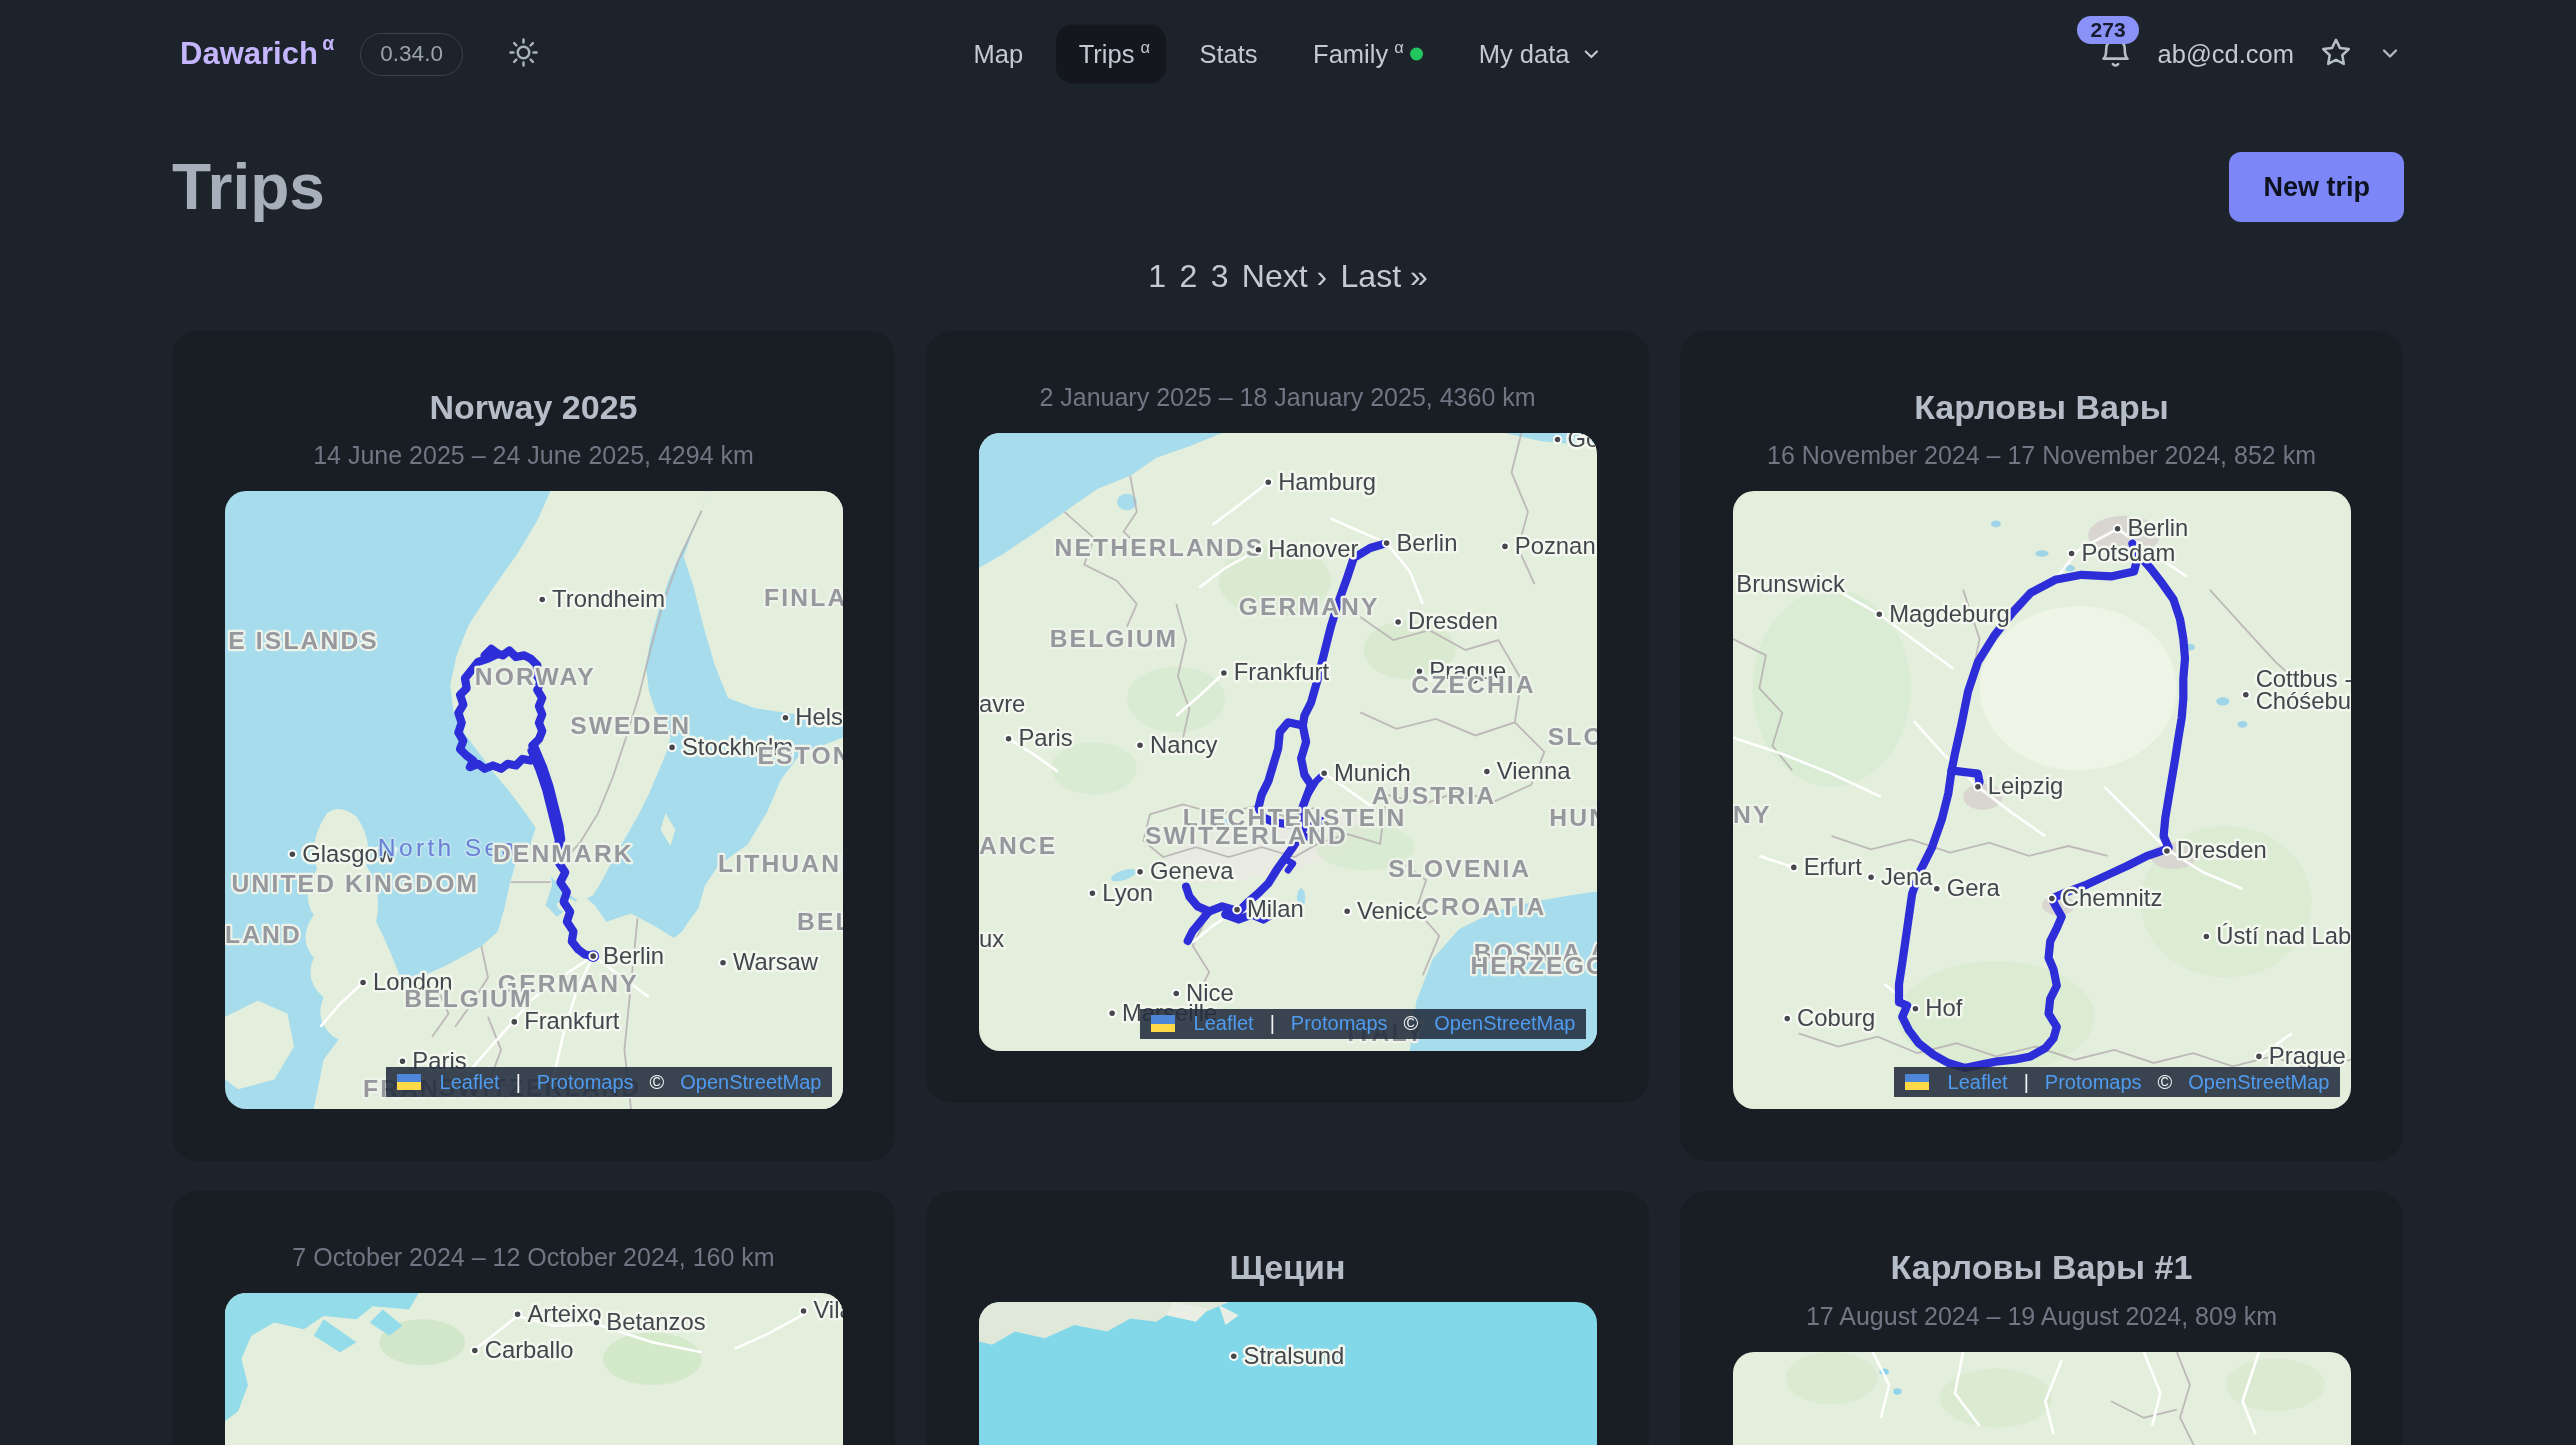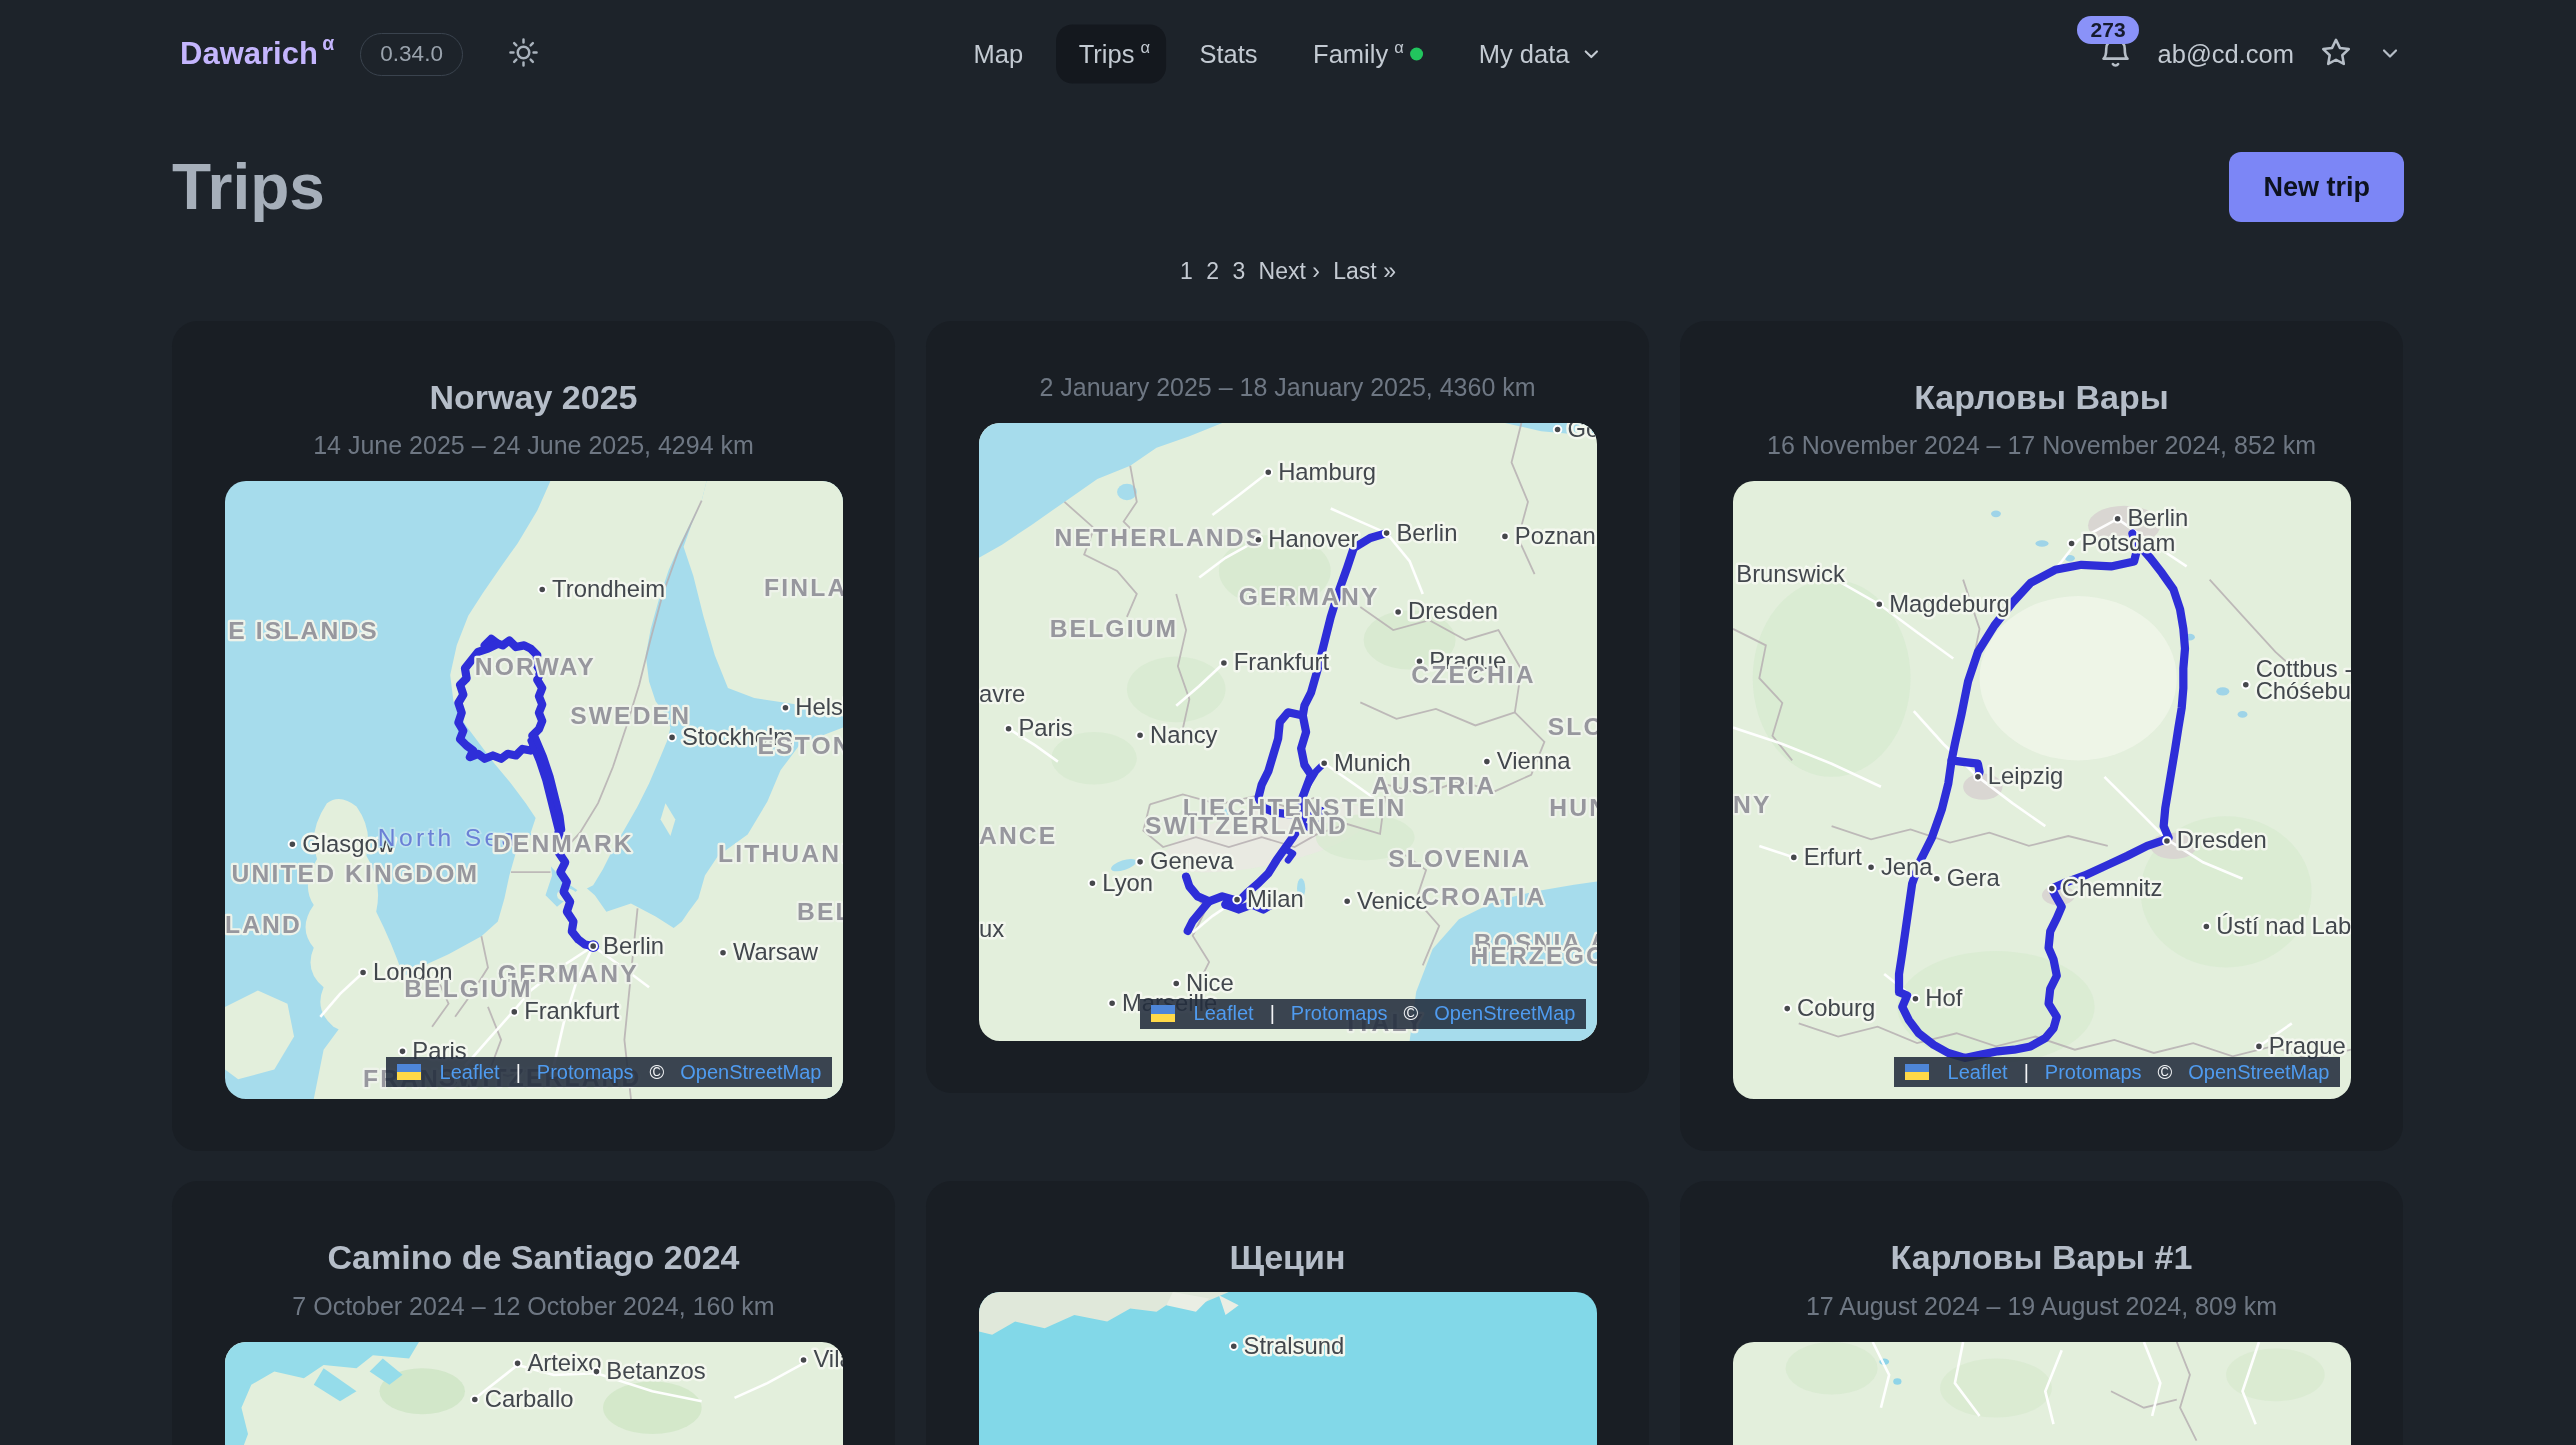--- a/index.html
+++ b/index.html
@@ -25,21 +25,21 @@
   .nav-right { margin-left:auto; display:flex; align-items:center; gap:24px; }
   .bell-wrap { position:relative; cursor:pointer; }
   .bell-badge { position:absolute; top:-18px; left:-19.5px; background:#8a92f8; color:#161b2e; font-size:21px; font-weight:700; padding:2.2px 13.5px; border-radius:748px; }
   .user-email { font-size:25.5px; color:#c3cad2; }
   .icon-btn { background:none; border:none; color:#b6bec7; cursor:pointer; display:flex; }
   
   .main { padding:0 172px; }
   .page-head { margin-top:37px; display:flex; align-items:center; justify-content:space-between; }
   .page-title { font-size:64px; font-weight:700; color:#a6afba; line-height:84px; }
   .new-trip-btn { background:#7c86f6; color:#0d1220; border:none; border-radius:12px; padding:19.5px 34px; font-size:27px; font-weight:600; font-family:inherit; cursor:pointer; }
-  .pagination { margin-top:28.5px; text-align:center; font-size:23px; color:#c4cad2; }
+  .pagination { margin-top:28.5px; text-align:center; font-size:32px; color:#c4cad2; }
   .pagination span { margin:0 6.7px; cursor:pointer; }
   
   .grid { margin-top:36px; display:grid; grid-template-columns:repeat(3,723px); column-gap:31px; row-gap:30px; align-items:start; }
   .card { background:#191e24; border-radius:25.5px; padding:52px 52px; display:flex; flex-direction:column; align-items:center; }
   .card-title { font-size:34px; font-weight:700; color:#b5bdc8; line-height:48px; max-width:100%; margin-bottom:10.5px; cursor:pointer; }
   .card-dates { font-size:25px; color:#6e7783; margin-bottom:21px; }
   .map { position:relative; width:618px; height:618px; border-radius:21px; overflow:hidden; flex-shrink:0; cursor:grab; }
   .map svg.basemap { display:block; width:618px; height:618px; }
   
   .lbl-c { font:500 14.5px "Liberation Sans","DejaVu Sans",sans-serif; fill:#42474d; paint-order:stroke; stroke:#f3f7ee; stroke-width:3px; stroke-linejoin:round; }
@@ -433,21 +433,20 @@
           <a>Leaflet</a>
           <span class="sep">|</span>
           <a>Protomaps</a>
           <span class="copy">©</span>
           <a>OpenStreetMap</a>
         </div>
       </div>
     </div>
 
     <div class="card">
-      <h2 class="card-title">Camino de Santiago 2024</h2>
       <div class="card-dates">7 October 2024 – 12 October 2024, 160 km</div>
       <div class="map">
         <svg class="basemap" viewBox="0 0 376 376">
           <rect width="376" height="376" fill="#e3efdc"></rect>
           <ellipse fill="#cfe6c6" opacity=".9" cx="120" cy="30" rx="26" ry="14"></ellipse>
           <ellipse fill="#cfe6c6" opacity=".8" cx="260" cy="40" rx="30" ry="16"></ellipse>
           <path fill="#95dcea" d="M0,0 L118,0 112,10 90,8 80,16 60,14 48,22 30,18 16,26 10,40 14,56 8,72 0,78 Z"></path>
           <path fill="#95dcea" d="M60,16 L80,30 70,36 54,26 Z"></path>
           <path fill="#95dcea" d="M96,10 L108,20 100,26 88,18 Z"></path>
           <path class="road" d="M178,14 L200,20 226,19"></path>

